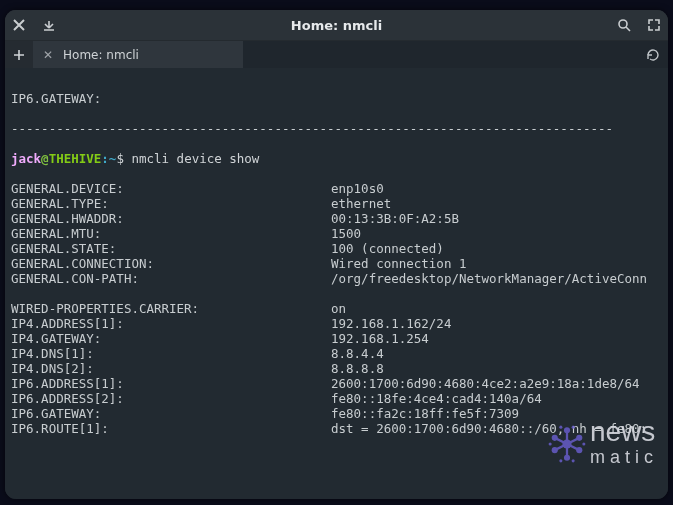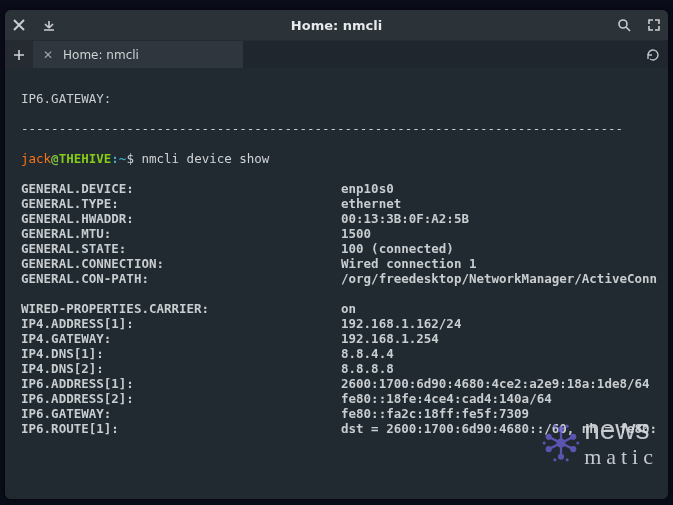--- a/index.html
+++ b/index.html
@@ -3,21 +3,21 @@
 <meta charset="utf-8">
 <style>
   * { margin: 0; padding: 0; box-sizing: border-box; }
   html, body { width: 673px; height: 505px; overflow: hidden; background: #0a0c1a; }
   body { font-family: 'DejaVu Sans Mono', 'Liberation Mono', Consolas, monospace; font-size: 12.5px; color: #c8cdd0; }
 
   .window {
     position: absolute;
     left: 5px; top: 10px; right: 5px; bottom: 6px;
     background: linear-gradient(to bottom, #2b3138 0%, #232a31 60px, #1d232a 60px);
-    border-radius: 6px;
+    border-radius: 11px;
     overflow: hidden;
     box-shadow: 0 0 6px rgba(0,0,0,0.6);
   }
 
   
   .titlebar {
     height: 30px;
     display: flex;
     align-items: center;
     padding: 0 6px;
@@ -55,52 +55,52 @@
   }
   .tab .tab-close { opacity: 0.7; cursor: pointer; font-size: 12px; }
   .tabbar .spacer { flex: 1; background: #1f262d; }
   .tab-history {
     width: 30px; display: flex; align-items: center; justify-content: center;
     background: #1f262d; color: #bfc4c8; cursor: pointer;
   }
 
   
   .term {
-    padding: 8px 2px 6px 16px;
+    padding: 8px 2px 6px 6px;
     line-height: 15px;
     white-space: pre;
     letter-spacing: 0px;
     color: #c8cdd0;
     background: #222a31;
     position: relative;
     height: calc(100% - 58px);
   }
   .row { display: block; }
   .hr { color: #c8cdd0; }
-  .user { color: #f97316; font-weight: normal; }
+  .user { color: #f0abfc; font-weight: bold; }
   .at   { color: #7fbf3f; font-weight: bold; }
   .host { color: #84cc16; font-weight: bold; }
   .path { color: #3fa9c9; font-weight: bold; }
   .cmd  { color: #d0d4d7; }
 
-  .kv { display: block; font-weight: bold; }
+  .kv { display: block; }
   .key { display: inline-block; width: 320px; }
 
   
   .watermark {
     position: absolute;
     right: 10px; bottom: 22px;
     display: flex; align-items: center; gap: 0;
     opacity: 0.9;
     pointer-events: none;
   }
   .wm-icon { width: 46px; height: 46px; }
   .wm-text { font-family: 'Segoe UI', sans-serif; color: #d7d9e0; line-height: 0.55; }
   .wm-text .l1 { font-size: 28px; font-weight: 400; letter-spacing: 0px; }
-  .wm-text .l2 { font-size: 22px; font-weight: 300; letter-spacing: 5px; font-family: Liberation Serif, serif; }
+  .wm-text .l2 { font-size: 18px; font-weight: 300; letter-spacing: 5px; }
 </style>
 </head>
 <body>
 
 <div class="window">
 
   <div class="titlebar">
     <div class="left">
       <span class="tb-btn">
         <svg viewBox="0 0 14 14">

